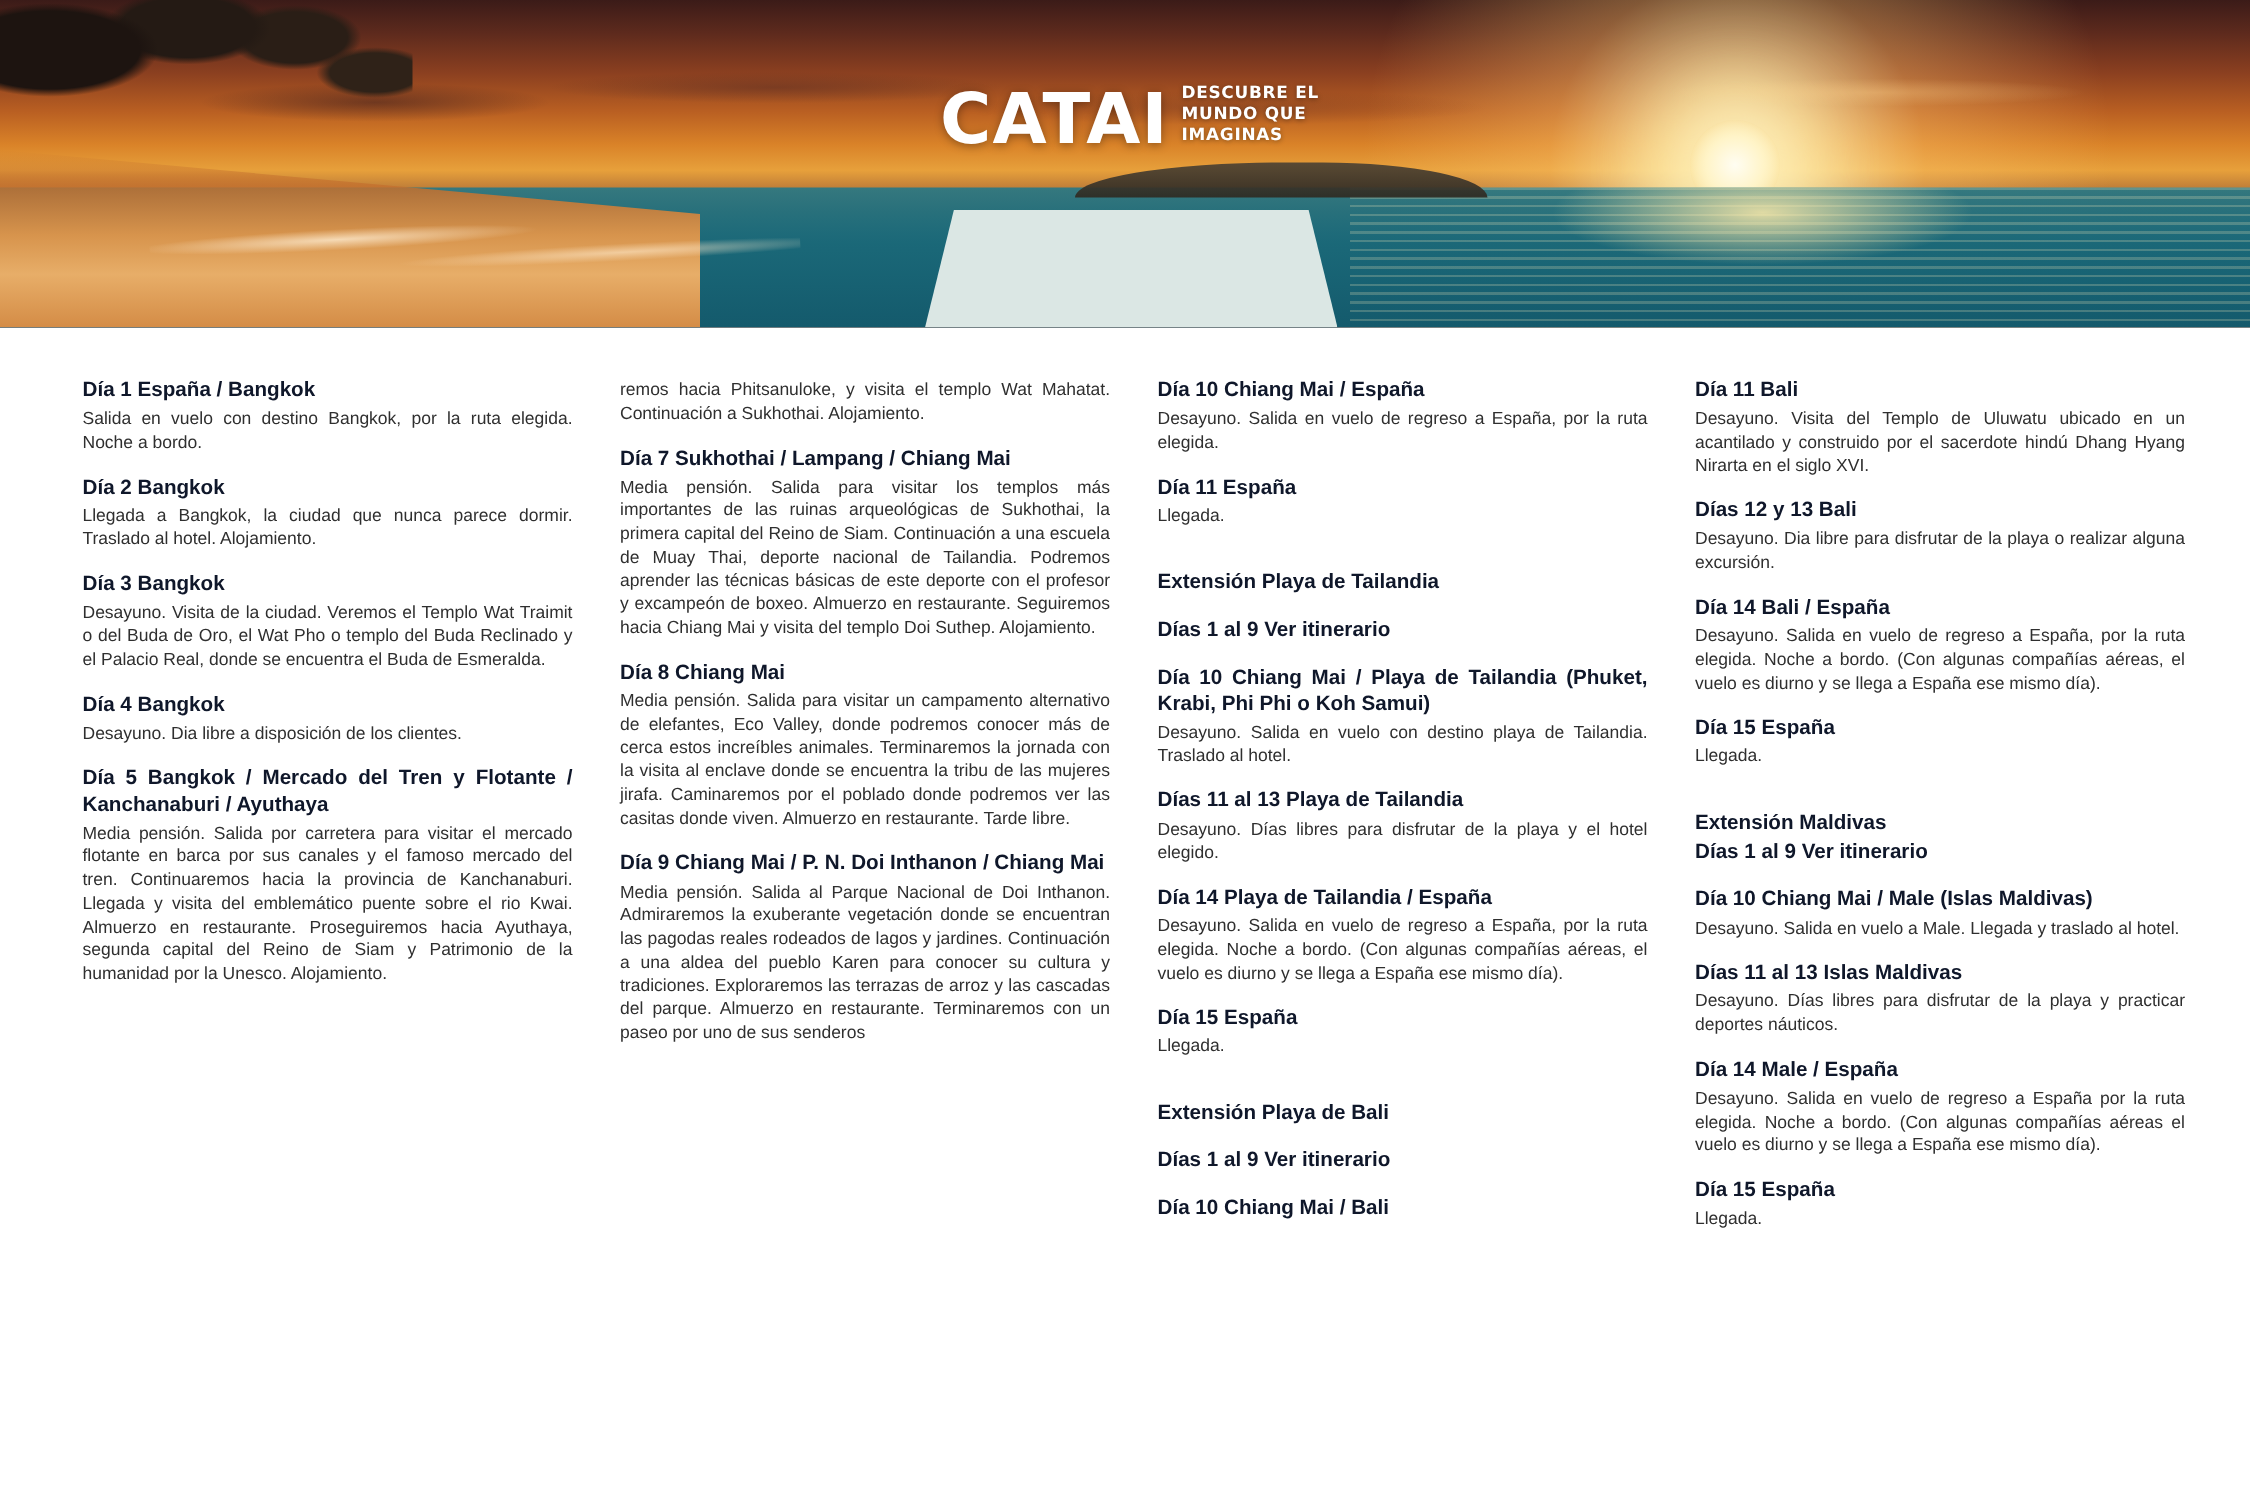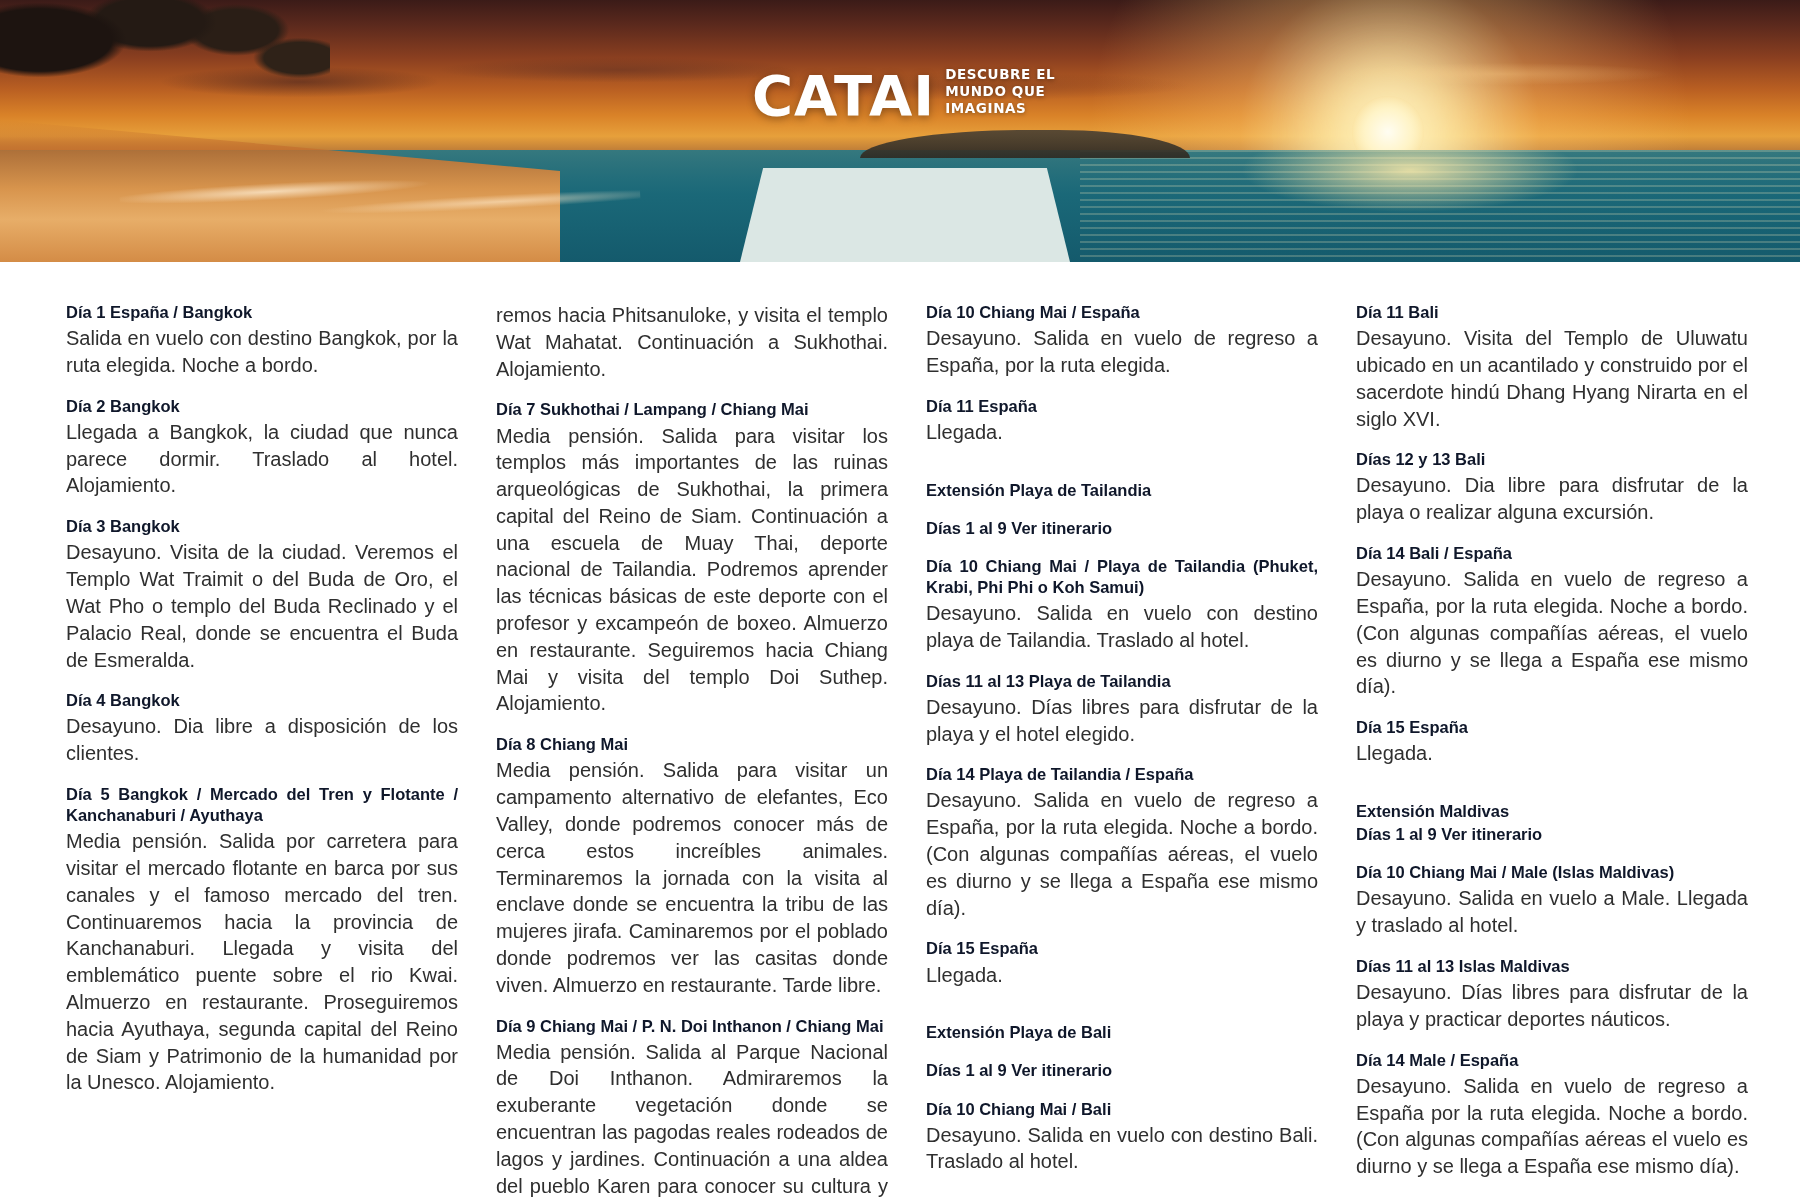--- a/index.html
+++ b/index.html
@@ -176,21 +176,21 @@
     font-family: "Liberation Sans", sans-serif;
     font-size: 16.5px;
     font-weight: bold;
     color: #0f172a;
     line-height: 1.28;
     text-align: justify;
   }
   p.body {
     margin: 0;
     font-family: "Liberation Sans", sans-serif;
-    font-size: 20px;
+    font-size: 14px;
     color: #2f2f2f;
     line-height: 1.34;
     text-align: justify;
     text-justify: inter-word;
     hyphens: manual;
   }
   .cont-top {
     margin-top: 1px;
   }
 </style>
@@ -299,21 +299,20 @@
         <p class="body">Llegada.</p>
       </div>
       <div class="entry spaced">
         <h3 class="head">Extensión Playa de Bali</h3>
       </div>
       <div class="entry">
         <h3 class="head">Días 1 al 9 Ver itinerario</h3>
       </div>
       <div class="entry">
         <h3 class="head">Día 10 Chiang Mai / Bali</h3>
-        <p class="body">Desayuno. Salida en vuelo con destino Bali. Traslado al hotel.</p>
       </div>
     </div>
 
     <div class="col">
       <div class="entry">
         <h3 class="head">Día 11 Bali</h3>
         <p class="body">Desayuno. Visita del Templo de Uluwatu ubicado en un acantilado y construido por el sacerdote hindú Dhang Hyang Nirarta en el siglo XVI.</p>
       </div>
       <div class="entry">
         <h3 class="head">Días 12 y 13 Bali</h3>

